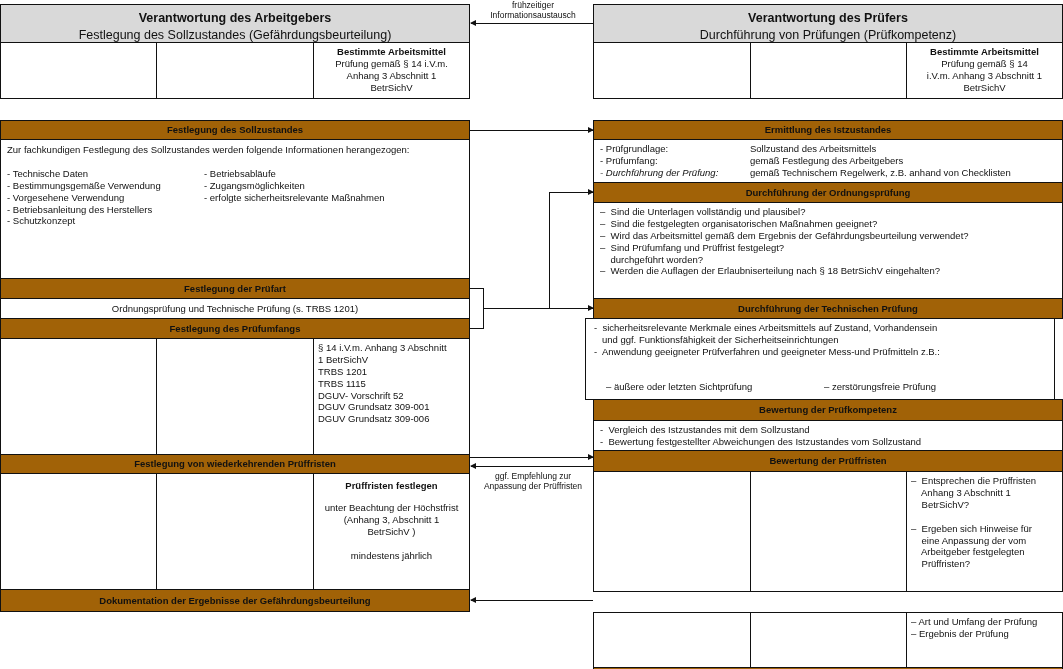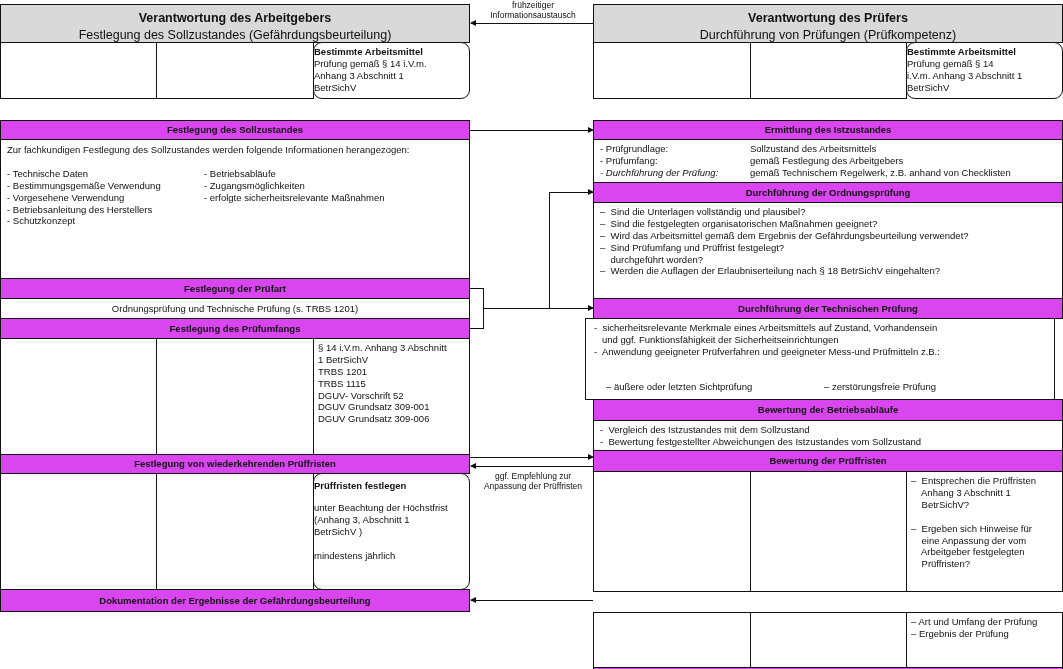--- a/index.html
+++ b/index.html
@@ -1,24 +1,24 @@
 <!DOCTYPE html>
 <html><head>
 <meta charset="utf-8">
 <style>
   * { box-sizing: border-box; margin: 0; padding: 0; }
   html, body { width: 1063px; height: 669px; background: #fff; overflow: hidden; }
   body { position: relative; font-family: "Liberation Sans", sans-serif; color: #111; font-size: 9.5px; line-height: 1.25; }
   .box { position: absolute; border: 1.3px solid #111; background: #fff; }
-  .hdr { position: absolute; background: #d946ef; border: 1.3px solid #111; text-align: center; font-weight: bold; font-size: 9.5px; display: flex; align-items: center; justify-content: center; }
+  .hdr { position: absolute; background: #a16207; border: 1.3px solid #111; text-align: center; font-weight: bold; font-size: 9.5px; display: flex; align-items: center; justify-content: center; }
   .bighdr { position: absolute; background: #d9d9d9; border: 1.3px solid #111; text-align: center; }
   .bighdr .t1 { font-weight: bold; font-size: 12.5px; margin-top: 6px; }
   .bighdr .t2 { font-size: 12.5px; margin-top: 1px; }
   .cell { position: absolute; border: 1.3px solid #111; background: #fff; }
-  .ctext { text-align: left; font-size: 9.5px; padding-top: 3px; border-radius: 9px; }
+  .ctext { text-align: center; font-size: 9.5px; padding-top: 3px; }
   .ctext b { display: block; }
   .ltext { font-size: 9.5px; padding: 3px 4px; }
   .line { position: absolute; background: #111; }
   .arrow-r::after { content: ""; position: absolute; right: -1px; top: -3px; border-left: 6px solid #111; border-top: 3.5px solid transparent; border-bottom: 3.5px solid transparent; }
   .arrow-l::after { content: ""; position: absolute; left: -1px; top: -3px; border-right: 6px solid #111; border-top: 3.5px solid transparent; border-bottom: 3.5px solid transparent; }
   .note { position: absolute; font-size: 8.5px; text-align: center; line-height: 1.2; }
   .list div { white-space: pre; }
   .row2 { display: flex; }
 </style>
 </head>
@@ -144,21 +144,21 @@
       <div>– Prüfung der Funktionsfähigkeit der</div>
       <div>   Schutz- und Sicherheitseinrichtungen</div>
     </div>
     <div>
       <div>– zerstörungsfreie Prüfung</div>
       <div>– ....</div>
     </div>
   </div>
 </div>
 
-<div class="hdr" style="left:593px;top:399px;width:470px;height:22px;">Bewertung der Betriebsabläufe</div>
+<div class="hdr" style="left:593px;top:399px;width:470px;height:22px;">Bewertung der Prüfkompetenz</div>
 <div class="box list" style="left:593px;top:420px;width:470px;height:31px;padding:3px 6px;">
   <div>-  Vergleich des Istzustandes mit dem Sollzustand</div>
   <div>-  Bewertung festgestellter Abweichungen des Istzustandes vom Sollzustand</div>
 </div>
 
 <div class="hdr" style="left:593px;top:450px;width:470px;height:22px;">Bewertung der Prüffristen</div>
 <div class="cell" style="left:593px;top:471px;width:158px;height:121px;"></div>
 <div class="cell" style="left:750px;top:471px;width:157px;height:121px;"></div>
 <div class="cell ltext list" style="left:906px;top:471px;width:157px;height:121px;">
   <div>–  Entsprechen die Prüffristen</div>

